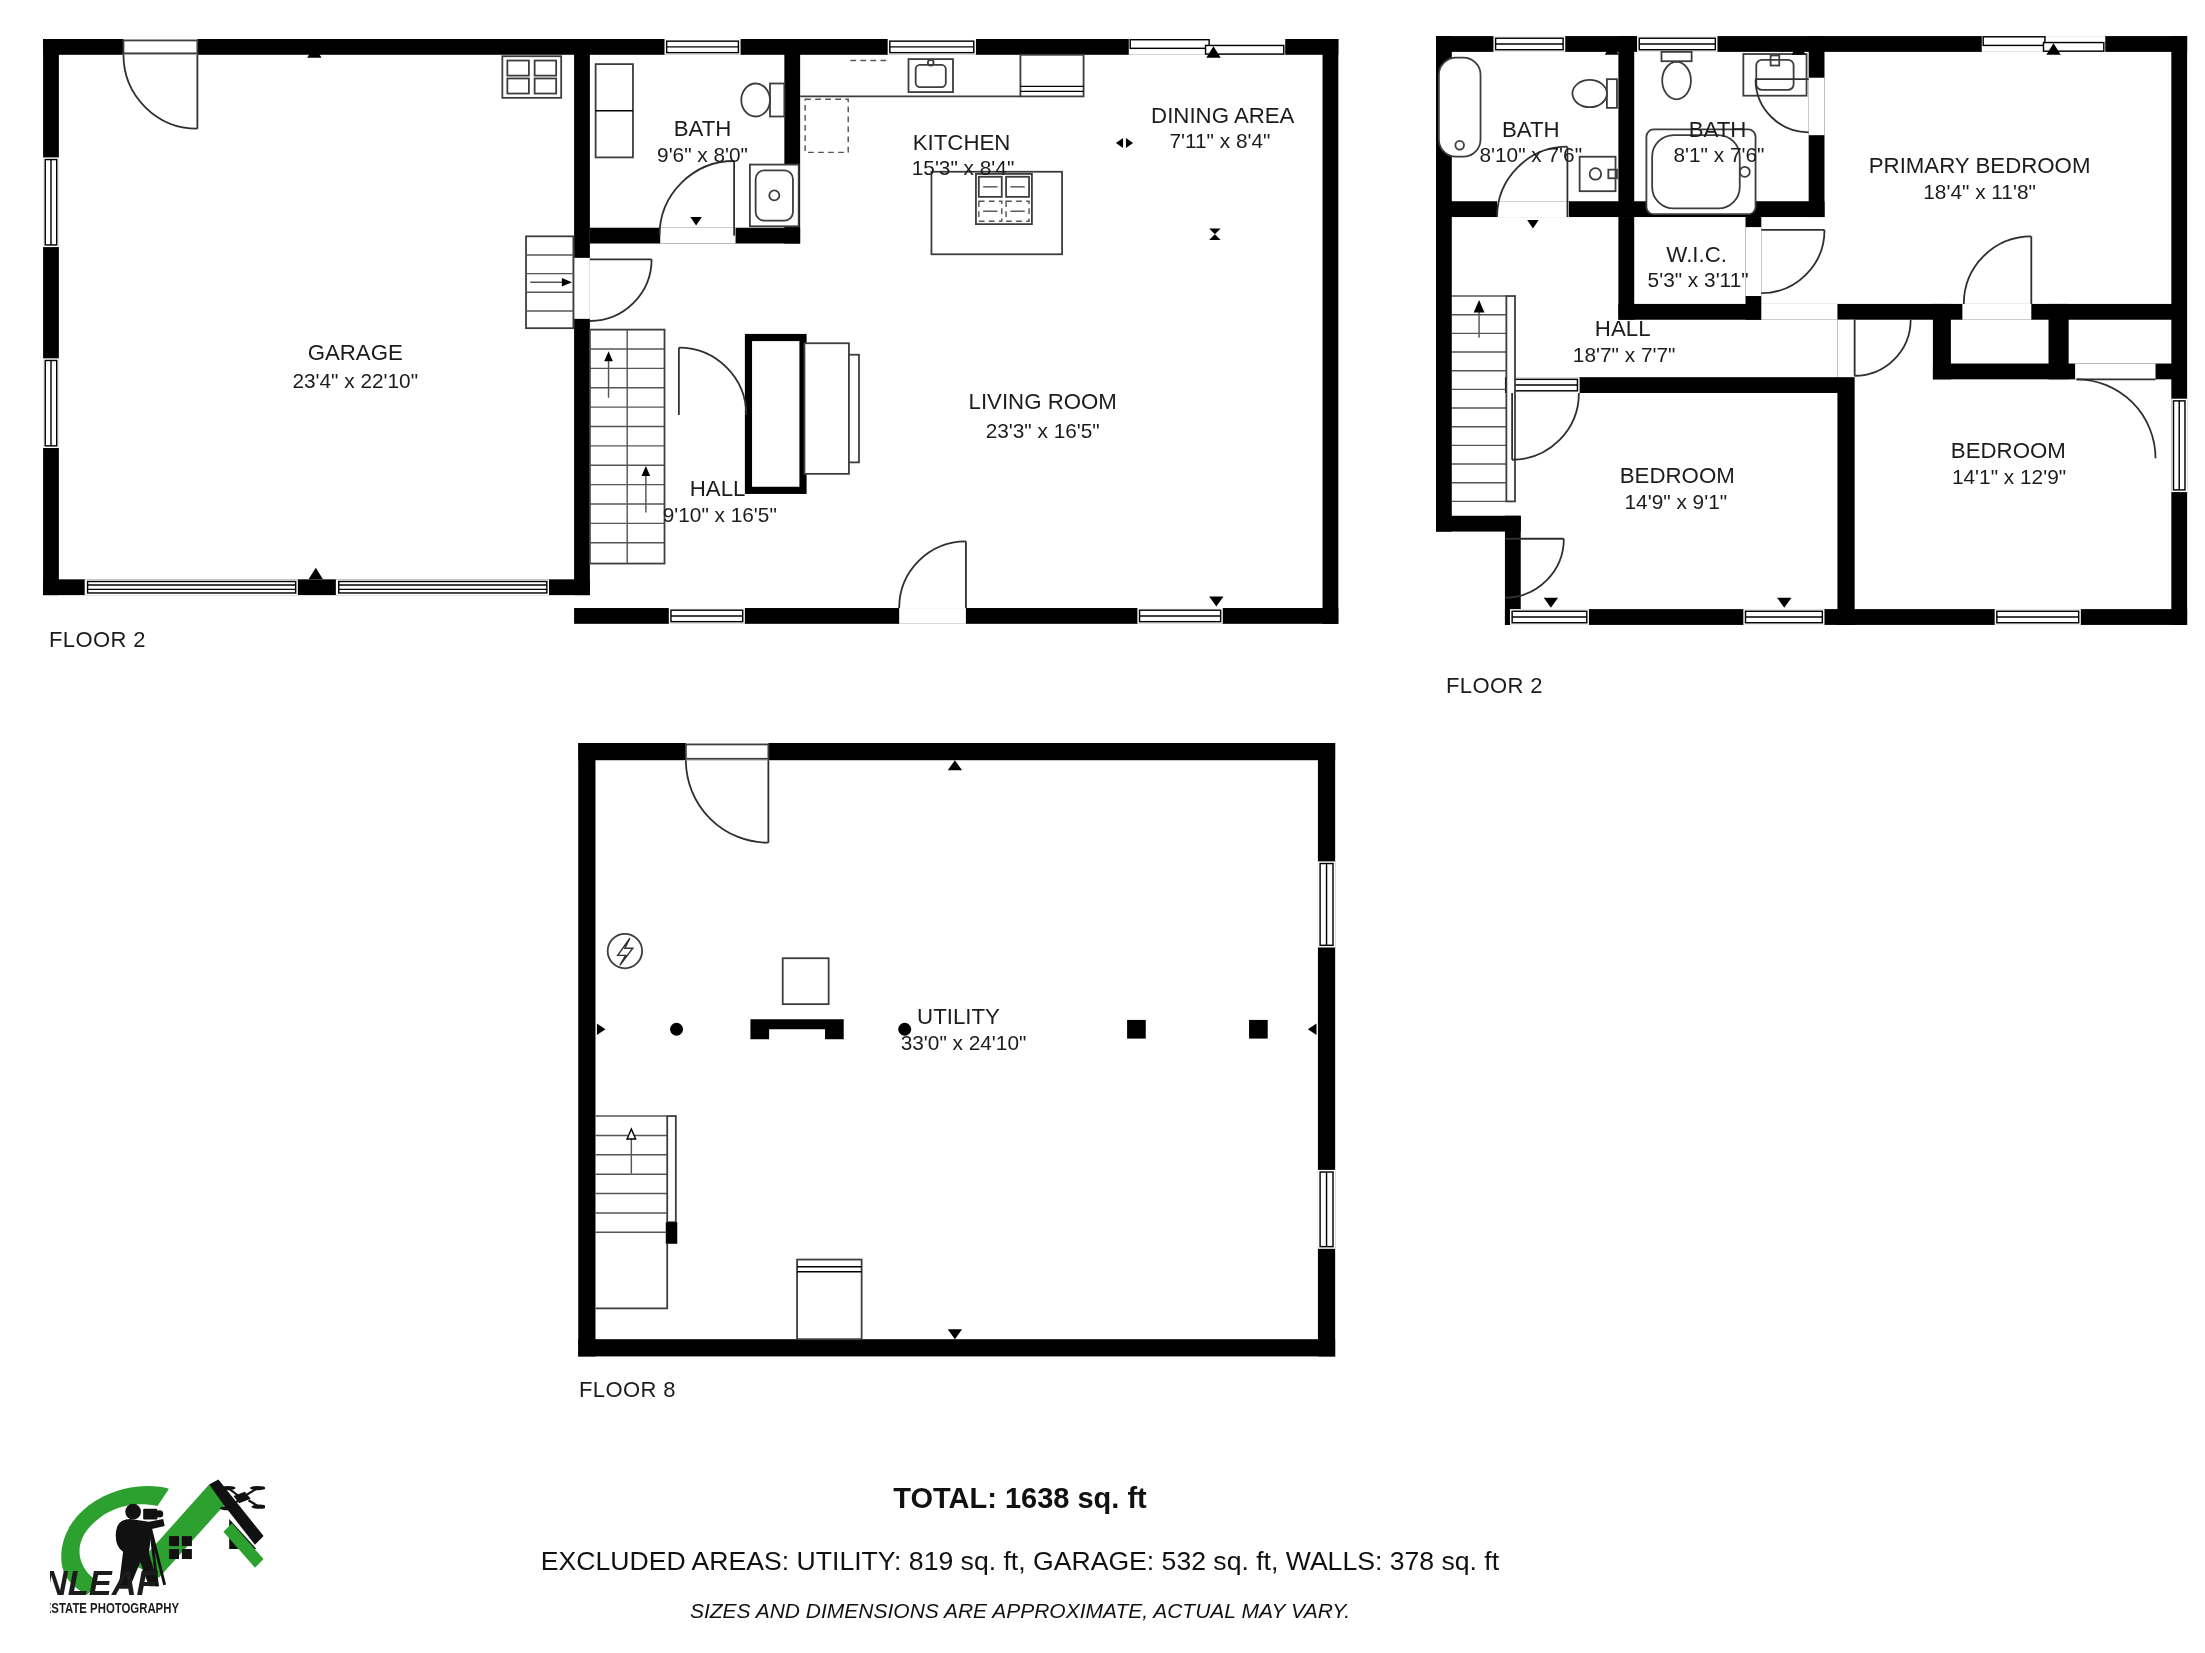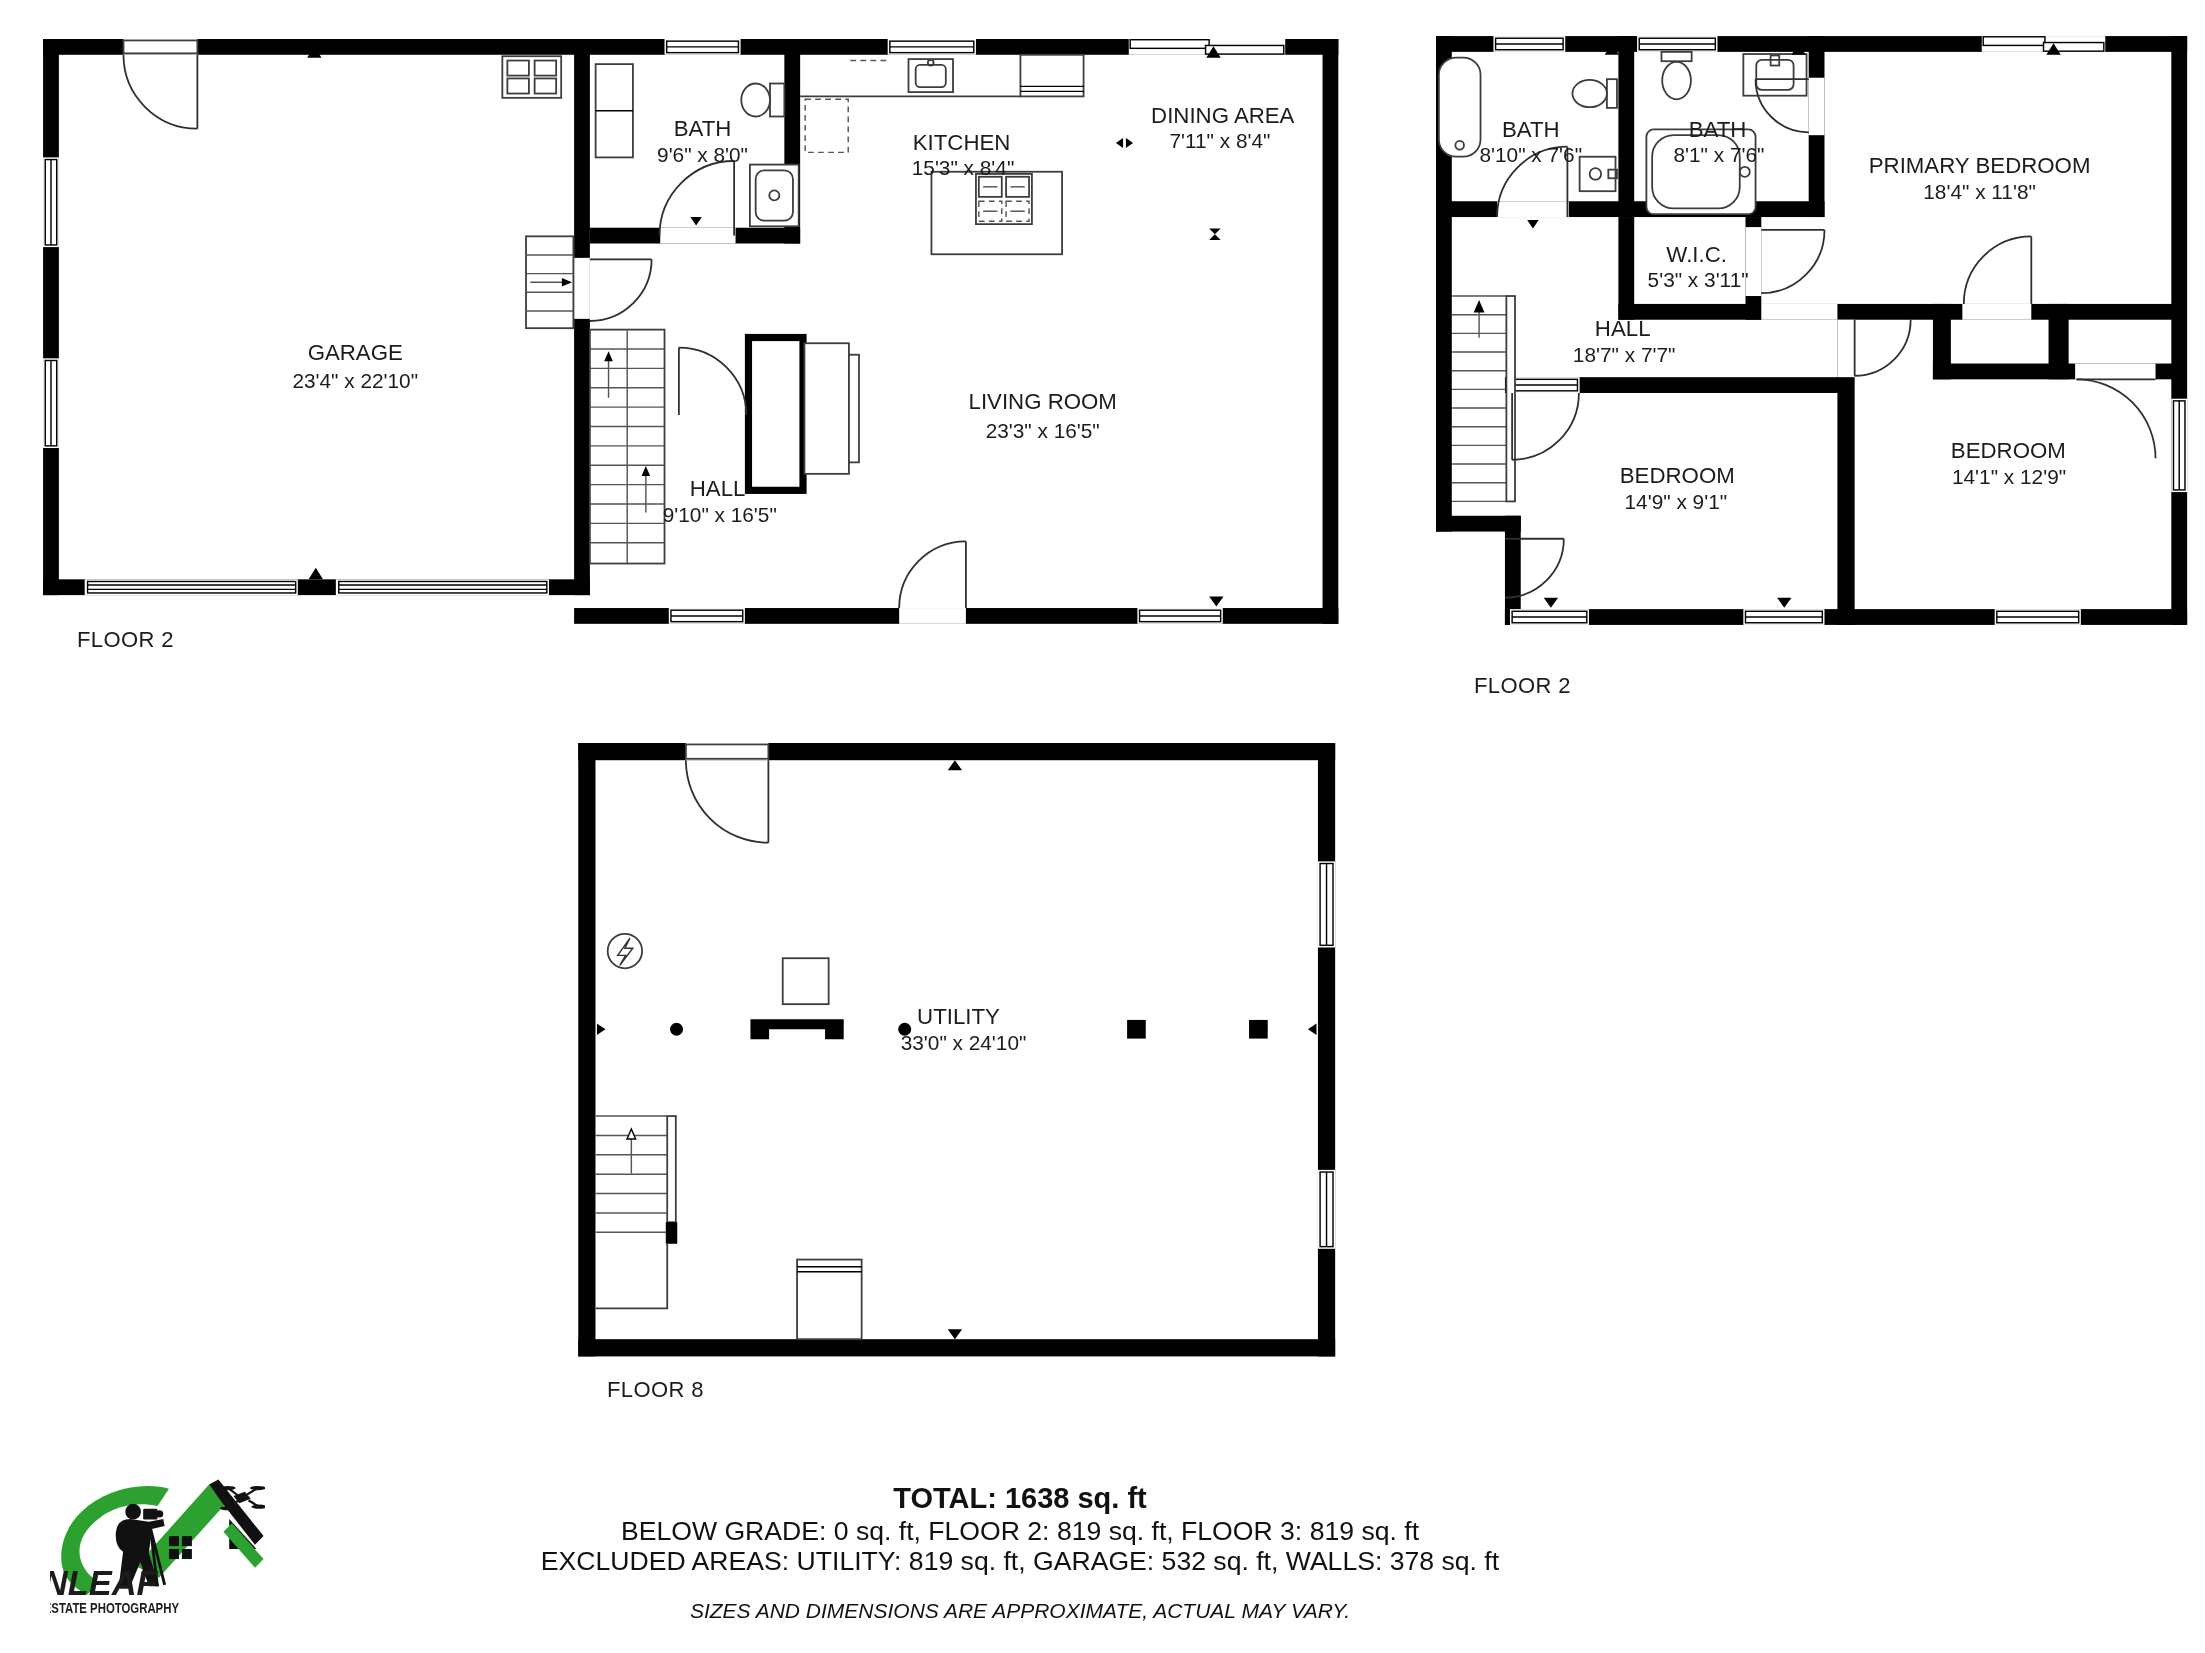--- a/index.html
+++ b/index.html
@@ -1,19 +1,19 @@
 <!DOCTYPE html>
 <html style="font-size:11.5px"><head>
 <meta charset="utf-8">
 <style>
   html,body{margin:0;padding:0;background:#fff;}
   .canvas{position:relative;width:2205px;height:1654px;background:#fff;overflow:hidden;
           font-family:"Liberation Sans",sans-serif;color:#161616;}
   .plan{position:absolute;}
-  .floor-tag{position:absolute;font-size:22px;color:#1c1c1c;letter-spacing:0.4px;margin-left:28px;}
+  .floor-tag{position:absolute;font-size:22px;color:#1c1c1c;letter-spacing:0.4px;}
   .summary{position:absolute;left:0;width:2040px;text-align:center;color:#111;}
   .s-total{font-size:29px;font-weight:bold;}
   .s-line{font-size:26.6px;font-weight:400;}
   .s-disc{font-size:21px;font-weight:400;font-style:italic;}
   
   svg text{font-family:"Liberation Sans",sans-serif;fill:#1c1c1c;text-anchor:middle;}
   .room-name{font-size:31px;}
   .room-dims{font-size:29px;}
   .wall{fill:#000;}
   .gap{fill:#fff;}
@@ -474,21 +474,20 @@
       <text class="room-name" x="530" y="392">UTILITY</text>
       <text class="room-dims" x="537" y="428">33'0" x 24'10"</text>
     </g>
   </svg>
 
   <div class="floor-tag" style="left:49px;top:627px">FLOOR 2</div>
   <div class="floor-tag" style="left:1446px;top:673px">FLOOR 2</div>
   <div class="floor-tag" style="left:579px;top:1377px">FLOOR 8</div>
 
   <div class="summary s-total" style="top:1482px">TOTAL: 1638 sq. ft</div>
-  <div class="summary s-line" style="top:1516px">BELOW GRADE: 0 sq. ft, FLOOR 2: 819 sq. ft, FLOOR 3: 819 sq. ft</div>
   <div class="summary s-line" style="top:1546px">EXCLUDED AREAS: UTILITY: 819 sq. ft, GARAGE: 532 sq. ft, WALLS: 378 sq. ft</div>
   <div class="summary s-disc" style="top:1599px">SIZES AND DIMENSIONS ARE APPROXIMATE, ACTUAL MAY VARY.</div>
 
   <svg class="plan" style="left:50px;top:1477px" width="215" height="144" viewBox="0 0 300 200">
     <g fill="#2da12f">
       <path d="M16,118 C12,72 48,30 104,16 C130,10 152,12 166,16 L150,40 C120,34 92,40 70,56 C48,72 38,92 42,112 C45,126 54,138 68,146 L52,164 C30,152 18,138 16,118 Z"></path>
       <path d="M52,46 L26,70 L38,80 L64,58 Z"></path>
     </g>
     <g>
       <polygon points="120,124 222,10 244,38 152,140" fill="#2da12f"></polygon>

